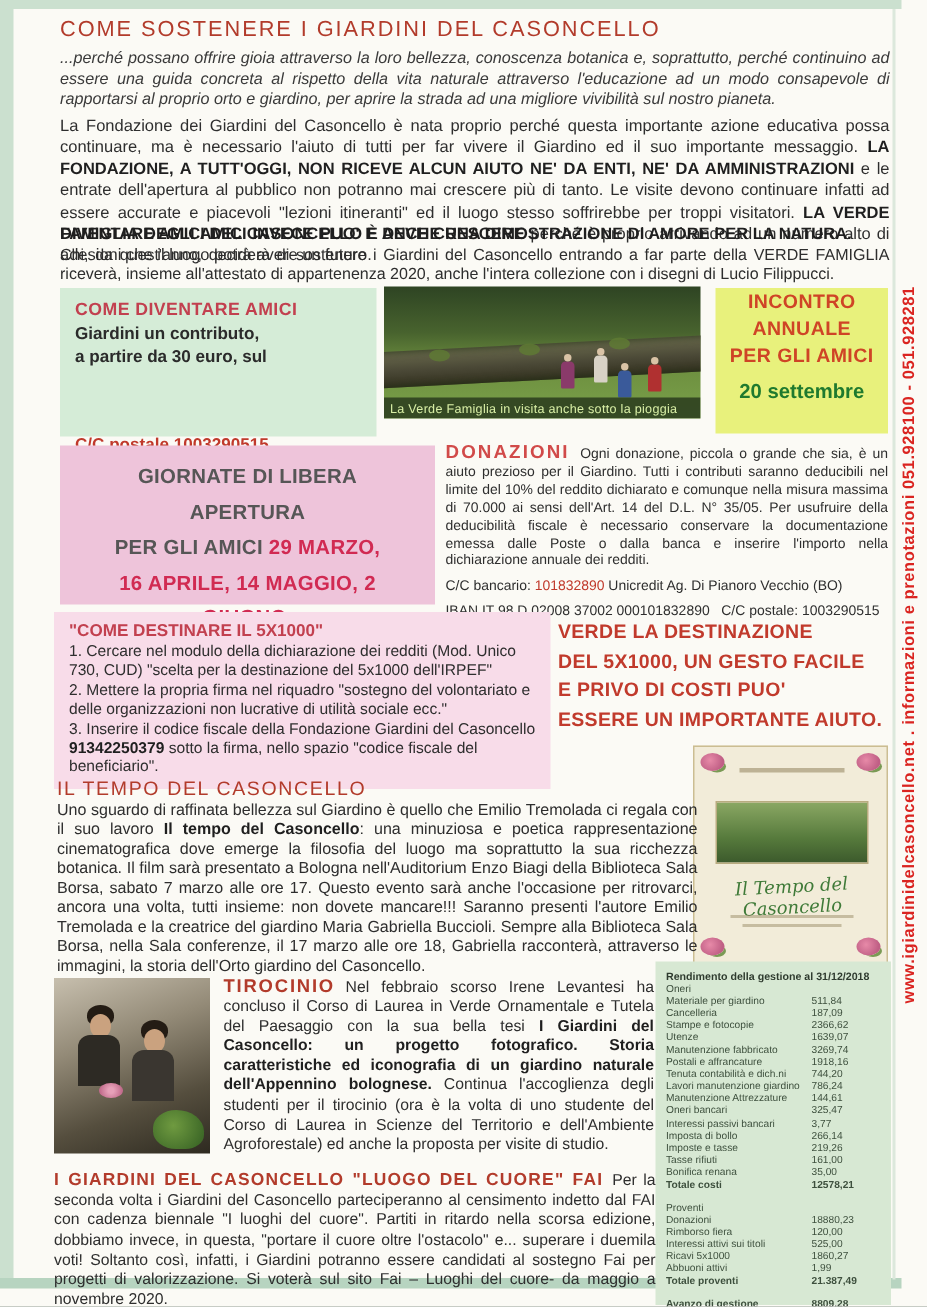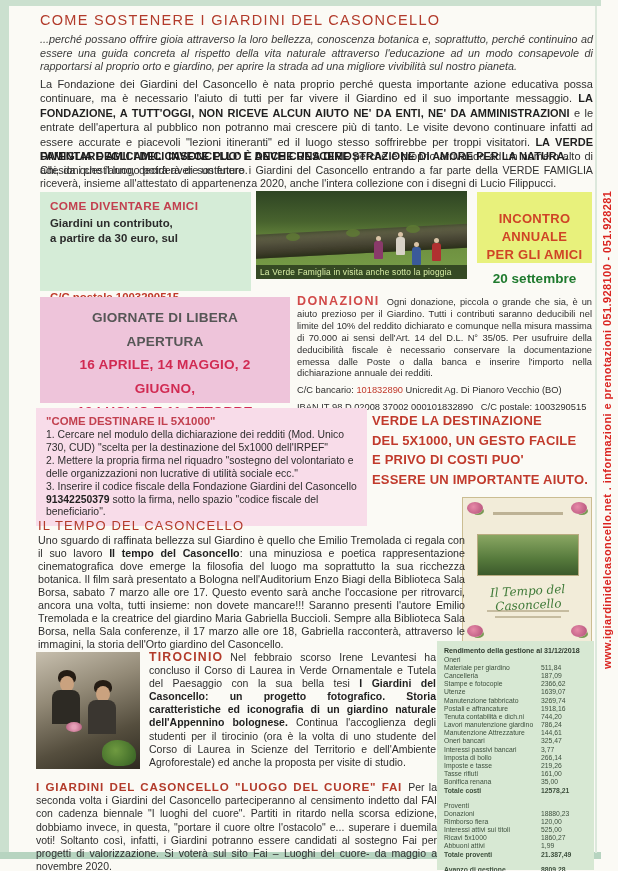--- a/index.html
+++ b/index.html
@@ -27,21 +27,21 @@
   .green-box .gb-cc { color:#c0392b;margin-top:45px; }
 
   .garden-photo { position:absolute; left:256px; top:191px; width:211px; height:88px; overflow:hidden; background:linear-gradient(180deg,#2e4423 0%,#48632e 35%,#6d8f3f 60%,#7aa04a 100%); }
   .log { position:absolute; left:-10px; top:38px; width:240px; height:24px; transform:rotate(-3deg); background:linear-gradient(180deg,#6a6a4d 0%,#4a4836 55%,#33311f 100%); border-radius:8px;
          box-shadow: inset 0 0 6px #233016; }
   .moss { position:absolute; width:14px; height:8px; border-radius:50%; background:#5f7c33; opacity:.8; }
   .fig { position:absolute; width:9px; height:18px; border-radius:3px 3px 1px 1px; }
   .fig::before { content:""; position:absolute; top:-5px; left:2px; width:5px; height:5px; border-radius:50%; background:#d9c3a6; }
   .caption-bar { position:absolute; left:0; bottom:0; width:100%; background:rgba(35,50,25,.78); color:#d9efa6; font-size:8.4px; padding:2px 4px; letter-spacing:.2px; }
 
-  .yellow-box { position:absolute; left:477px; top:192px; width:115px; height:71px; background:#e8f17c; text-align:center; padding-top:18px; }
+  .yellow-box { position:absolute; left:477px; top:192px; width:115px; height:97px; background:#e8f17c; text-align:center; padding-top:0; }
   .yellow-box .yb-line { color:#cf4426; font-weight:bold; font-size:13px; line-height:18px; letter-spacing:.3px; }
   .yellow-box .yb-date { color:#1f7a2e; font-weight:bold; font-size:13.5px; margin-top:7px; }
 
   
   .pink-box { position:absolute; left:40px; top:297px; width:250px; height:106px; background:#eec4da; padding:9px 12px; }
   .pink-box .pk-line { font-size:13.6px; line-height:23.5px; font-weight:bold; color:#565656; letter-spacing:.2px;text-align:center; }
   .pink-box .date { color:#d12a52; }
 
   .donazioni { position:absolute; left:297px; top:296px; width:295px; }
   .donazioni .dz-title { color:#d14a49; font-weight:bold; font-size:12.5px; letter-spacing:1.4px; margin-right:7px; }
@@ -137,20 +137,21 @@
 
   <div class="yellow-box">
     <div class="yb-line">INCONTRO</div>
     <div class="yb-line">ANNUALE</div>
     <div class="yb-line">PER GLI AMICI</div>
     <div class="yb-date">20 settembre</div>
   </div>
 
   <div class="pink-box">
     <div class="pk-line">GIORNATE DI LIBERA APERTURA</div>
+    <div class="pk-line"><span>PER GLI AMICI </span><span class="date">29 MARZO,</span></div>
     <div class="pk-line date">16 APRILE, 14 MAGGIO, 2 GIUGNO,</div>
     <div class="pk-line date">19 LUGLIO E 11 OTTOBRE</div>
   </div>
 
   <div class="donazioni">
     <p class="dz-body"><span class="dz-title">DONAZIONI</span><span>Ogni donazione, piccola o grande che sia, è un aiuto prezioso per il Giardino. Tutti i contributi saranno deducibili nel limite del 10% del reddito dichiarato e comunque nella misura massima di 70.000 ai sensi dell'Art. 14 del D.L. N° 35/05. Per usufruire della deducibilità fiscale è necessario conservare la documentazione emessa dalle Poste o dalla banca e inserire l'importo nella dichiarazione annuale dei redditi.</span></p>
     <div class="dz-cc"><span>C/C bancario: </span><span class="num">101832890</span><span> Unicredit Ag. Di Pianoro Vecchio (BO)</span></div>
     <div class="dz-cc"><span>IBAN IT 98 D 02008 37002 000101832890</span>&nbsp;&nbsp;&nbsp;<span>C/C postale: 1003290515</span></div>
   </div>
 

